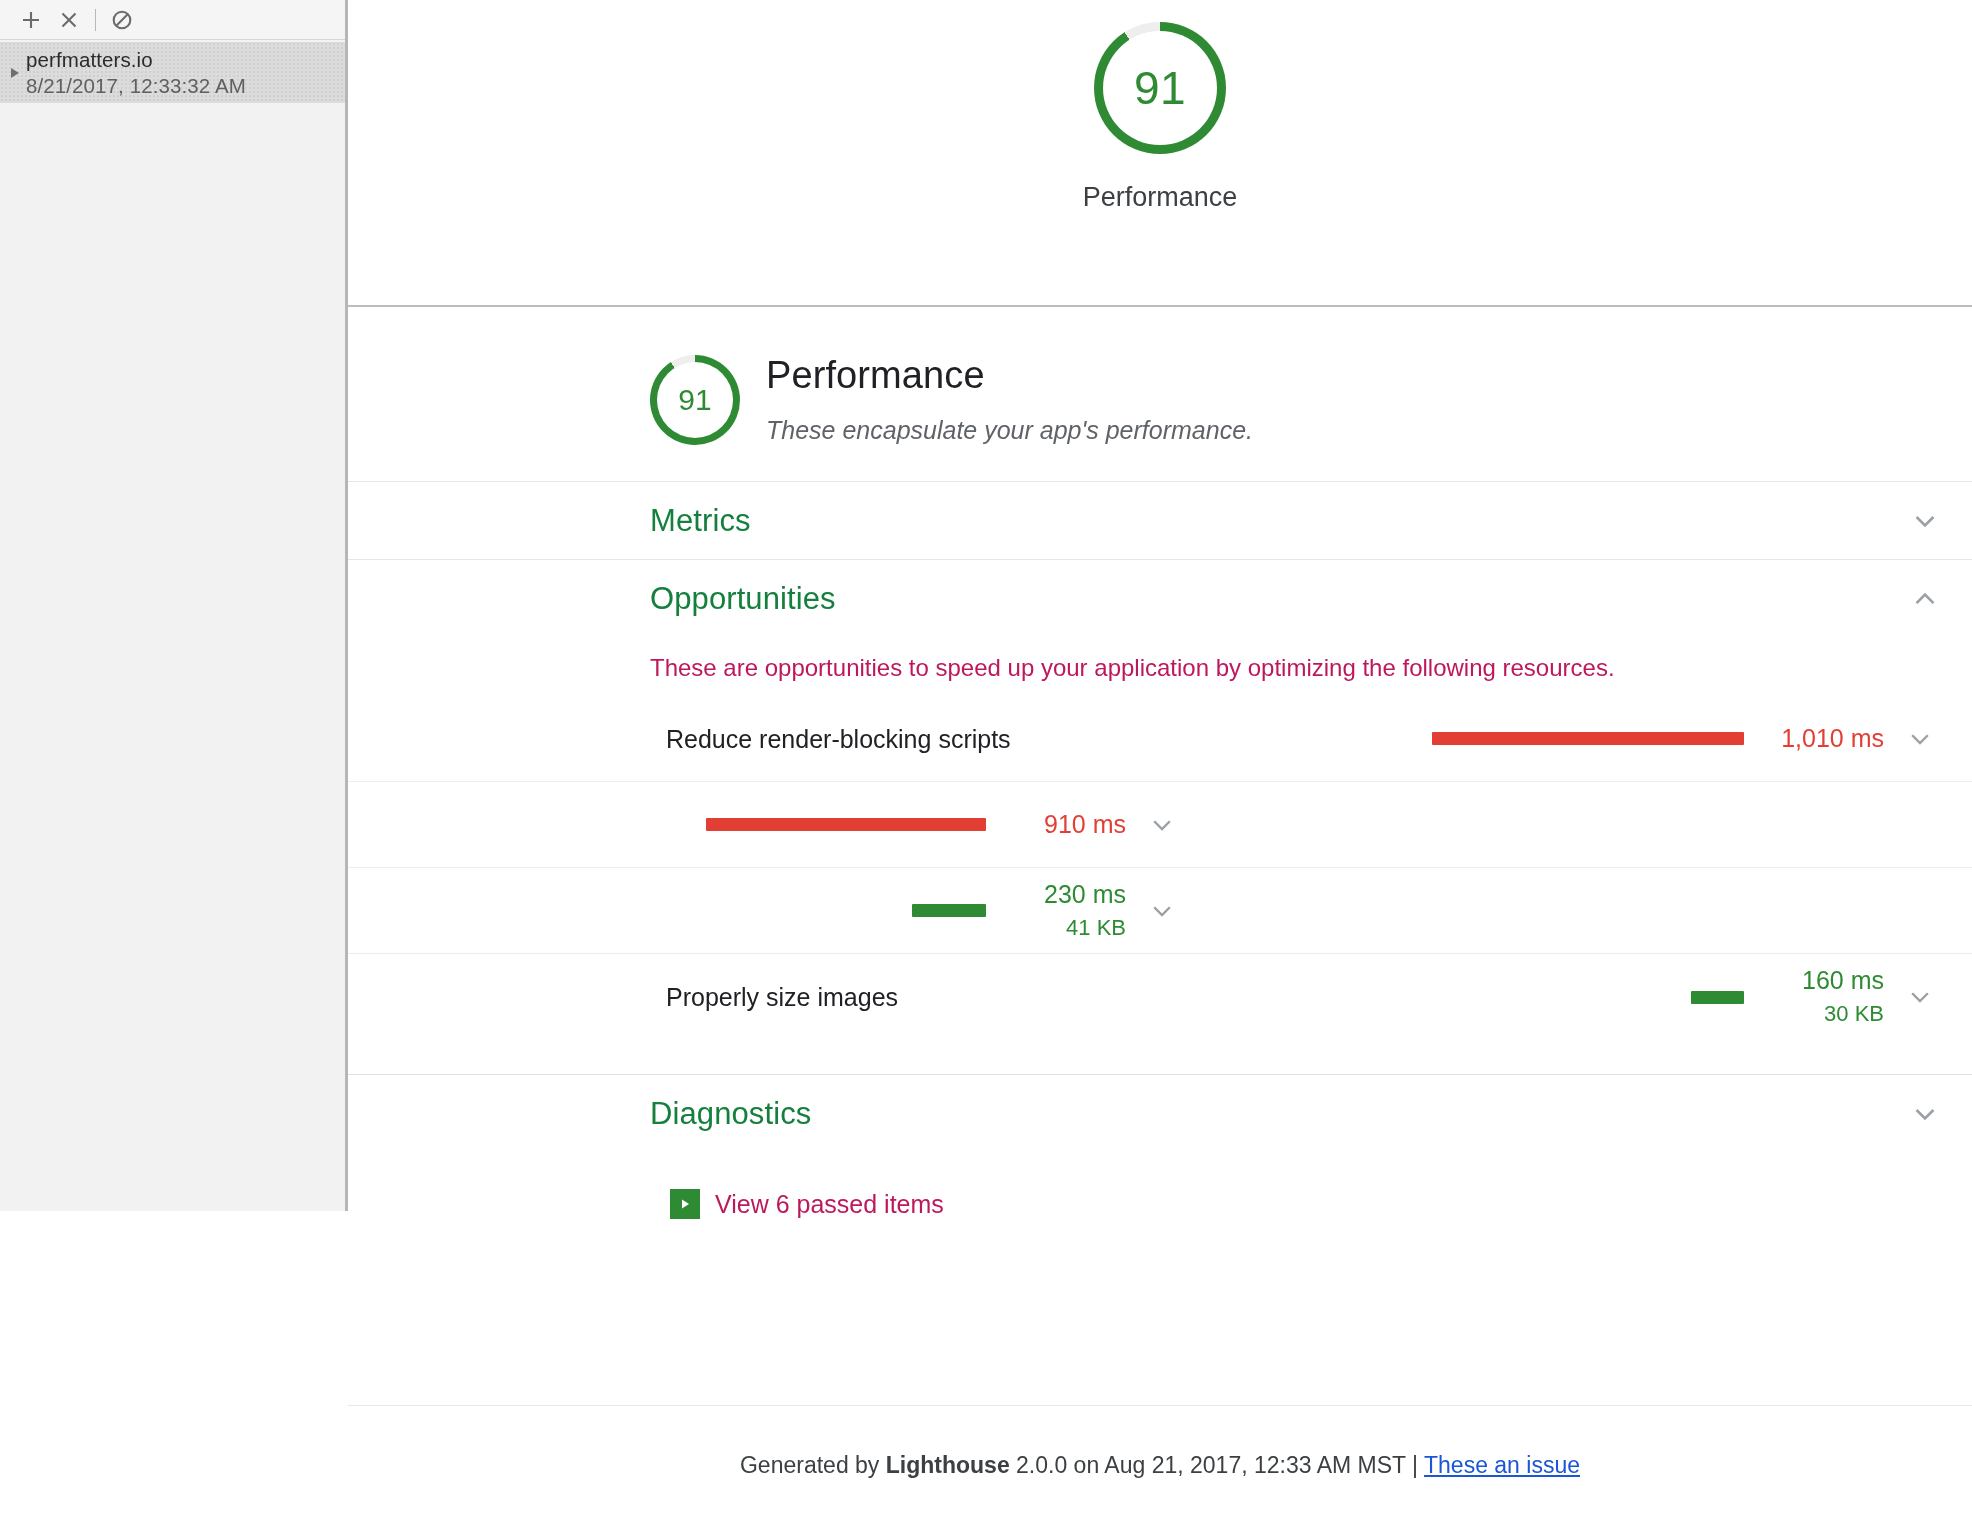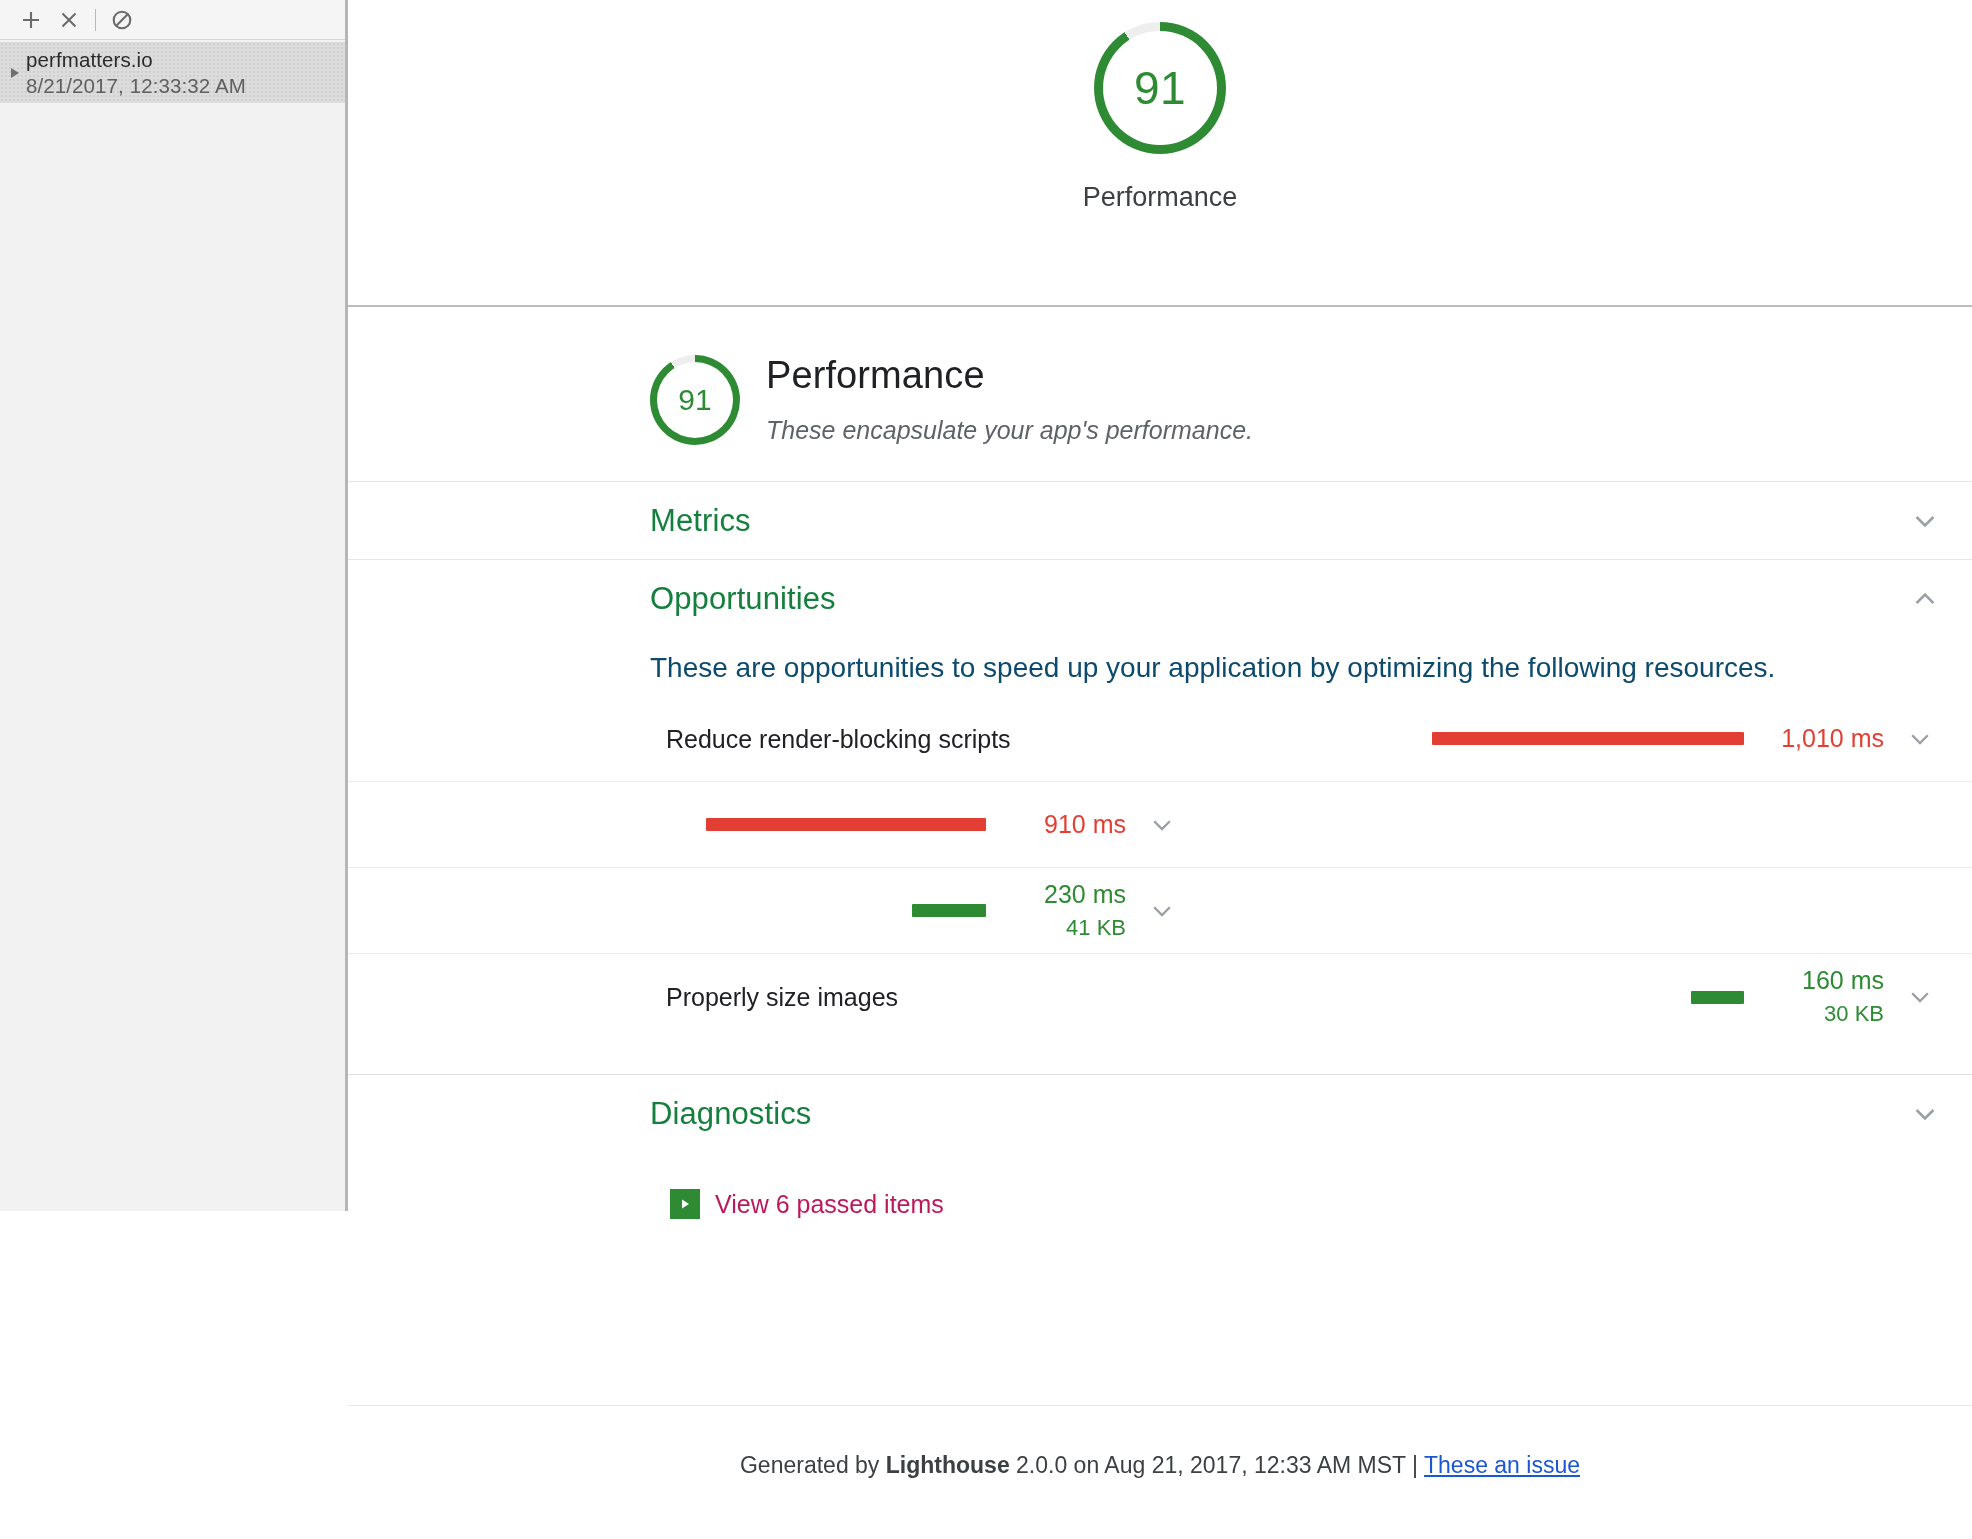--- a/index.html
+++ b/index.html
@@ -198,22 +198,22 @@
   }
   .section-head.no-border { border-bottom: none; }
   .section-title {
     font-size: 31px;
     color: #15803d;
     font-weight: normal;
     letter-spacing: 0.1px;
   }
   .section-desc {
     padding: 16px 0 14px 302px;
-    font-size: 28px;
-    color: #0c4a6e;
+    font-size: 24px;
+    color: #be185d;
     line-height: 28px;
   }
 
   .opps-block { }
   .opp-row {
     display: flex;
     align-items: center;
     min-height: 86px;
     padding: 0 32px 0 318px;
     box-sizing: border-box;

